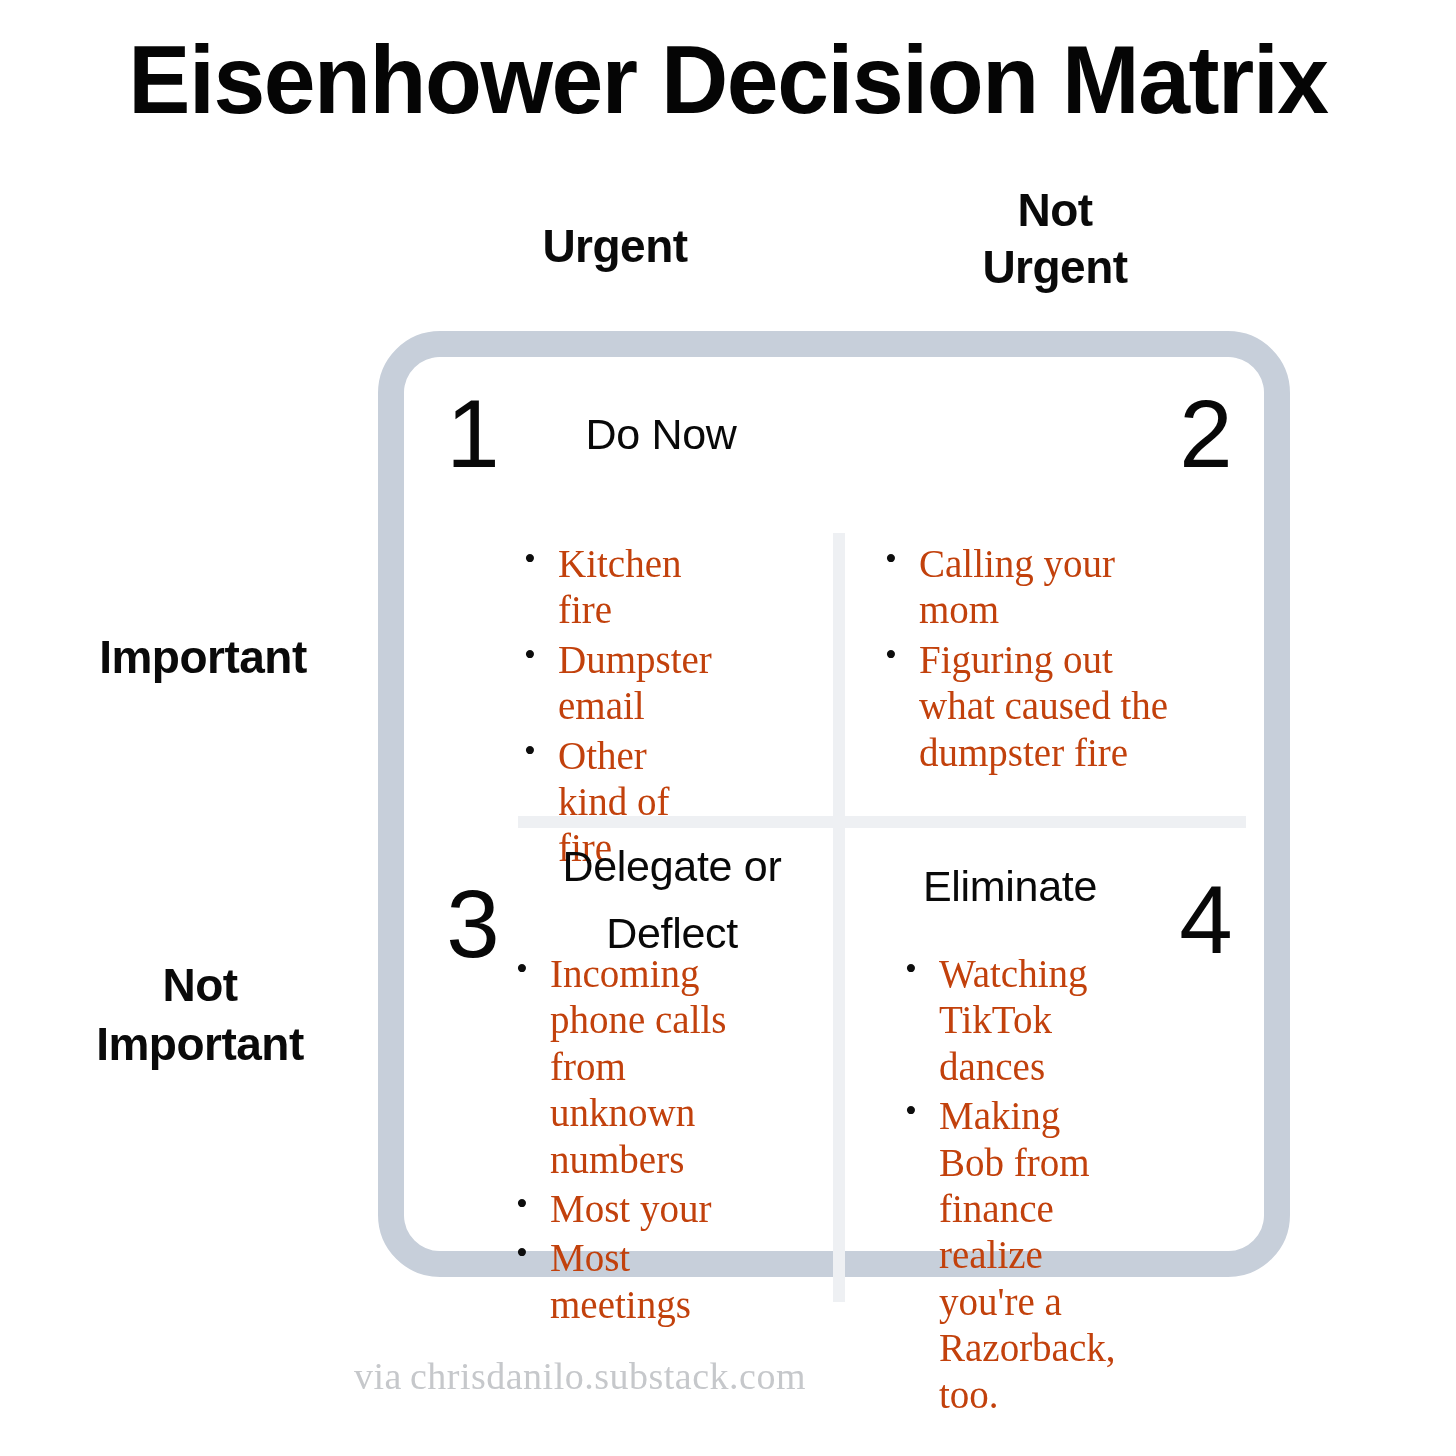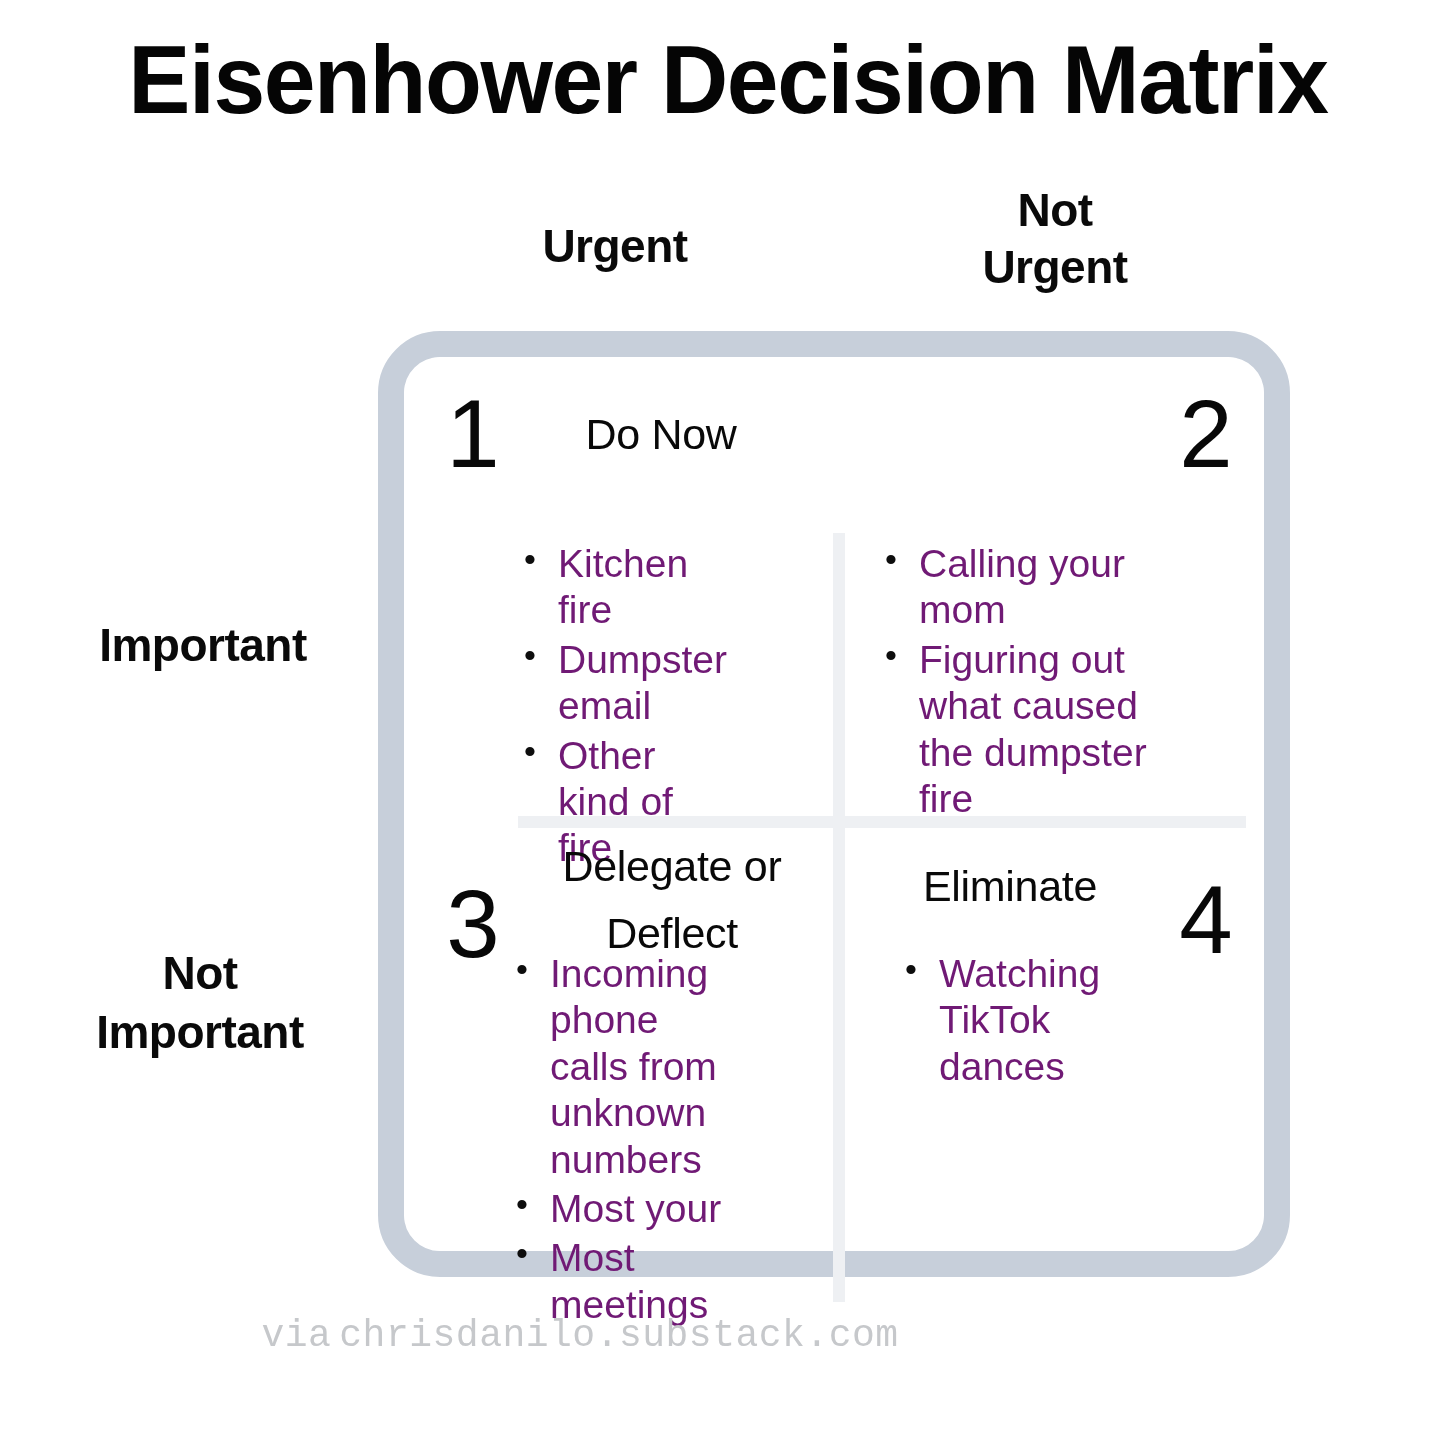--- a/index.html
+++ b/index.html
@@ -56,20 +56,21 @@
   
   .row-label {
     position: absolute;
     font-family: "Liberation Sans", sans-serif;
     font-weight: bold;
     font-size: 46px;
     line-height: 1.28;
     color: #0a0a0a;
     text-align: center;
     letter-spacing: -0.5px;
+    margin-top: 12px;
   }
   .row-label.important {
     left: 38px;
     top: 616px;
     width: 330px;
   }
   .row-label.not-important {
     left: 30px;
     top: 944px;
     width: 340px;
@@ -161,24 +162,24 @@
   .q3 .quad-title { padding-top: 6px; padding-right: 6px; }
   .q4 .quad-title { padding-top: 26px; margin-left: 12px; }
   .q1 .quad-title { padding-right: 28px; }
   .q2 .quad-title { padding-left: 10px; padding-right: 4px; }
 
   
   .quad-list {
     margin: 0;
     padding: 0 0 0 58px;
     list-style: none;
-    font-family: Liberation Sans, sans-serif;
+    font-family: Liberation Serif, serif;
     font-size: 39px;
     line-height: 1.19;
-    color: #701a75;
+    color: #c2410c;
   }
   .quad-list li {
     position: relative;
     padding-left: 34px;
     margin-bottom: 3px;
   }
   .quad-list li:before {
     content: "\2022";
     position: absolute;
     left: 0;
@@ -188,24 +189,24 @@
   }
   .q1 .quad-list { padding-left: 94px; padding-top: 32px; width: 290px; box-sizing: border-box; }
   .q2 .quad-list { padding-left: 40px; padding-top: 32px; width: 330px; box-sizing: border-box; }
   .q3 .quad-list { padding-left: 86px; padding-top: 2px;  width: 305px; box-sizing: border-box; }
   .q4 .quad-list { padding-left: 60px; padding-top: 2px;  width: 290px; box-sizing: border-box; }
 
   
   .footer {
     position: absolute;
     left: 0;
-    top: 1314px;
+    top: 1354px;
     width: 1160px;
     text-align: center;
-    font-family: Liberation Mono, monospace;
+    font-family: Liberation Serif, serif;
     font-size: 38px;
     color: #c6c8cb;
     letter-spacing: 0.5px;
   }
   .footer .via { margin-right: 8px; }
 </style>
 </head>
 <body>
 
 <div class="title">Eisenhower Decision Matrix</div>
@@ -264,20 +265,21 @@
       </ul>
     </div>
 
     <div class="quad quad-q4 q4">
       <div class="quad-header right-num">
         <div class="quad-number">4</div>
         <div class="quad-title">Eliminate</div>
       </div>
       <ul class="quad-list">
         <li>Watching TikTok dances</li>
+        <li>Making Bob from finance realize you're a Razorback, too.</li>
       </ul>
     </div>
 
   </div>
 </div>
 
 <div class="footer">
   <span class="via">via</span><span>chrisdanilo.substack.com</span>
 </div>
 

